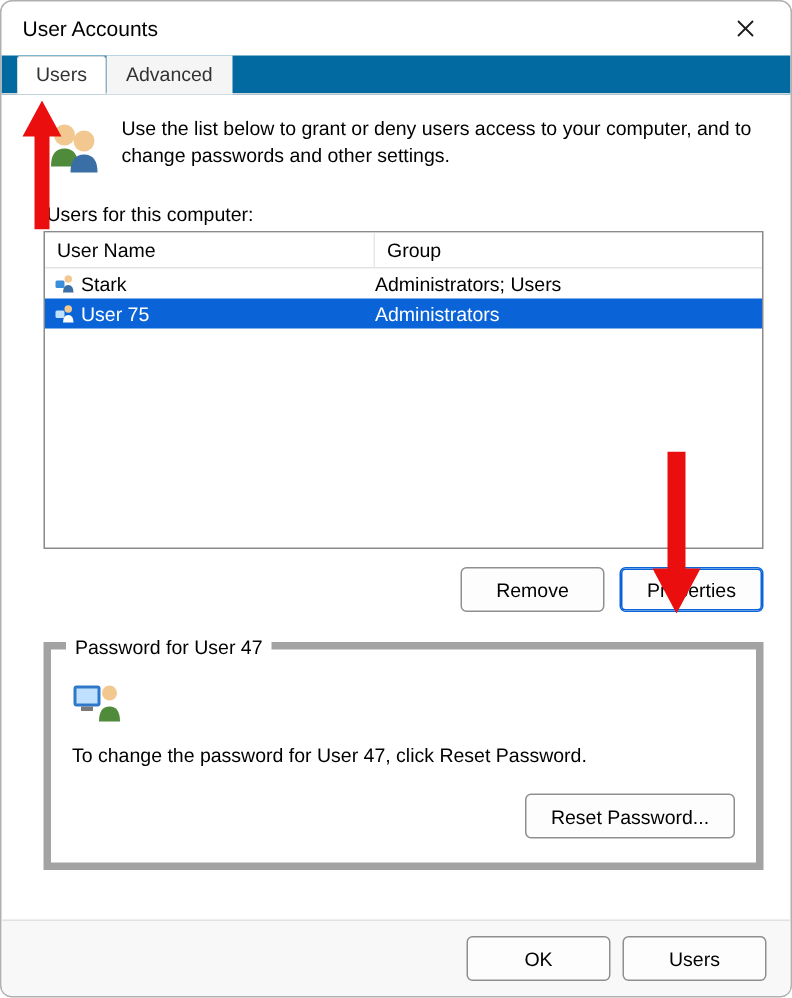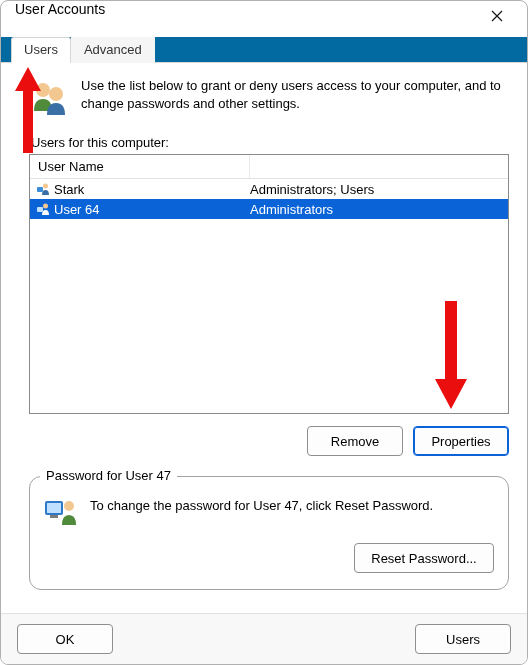--- a/index.html
+++ b/index.html
@@ -11,20 +11,21 @@
       border: 1px solid #b0b0b0;
       border-radius: 8px;
       overflow: hidden;
       position: relative;
       font-size: 13px;
       color: #000;
     }
     
     .titlebar {
       display: flex;
+      align-items: center;
       height: 36px;
       padding: 0 8px 0 14px;
     }
     .titlebar-title { font-size: 14px; color: #000; }
     .titlebar-spacer { flex: 1; }
     .close-btn {
       width: 44px; height: 30px;
       display: flex; align-items: center; justify-content: center;
       cursor: pointer;
     }
@@ -61,21 +62,21 @@
     }
     .intro-row { display: flex; gap: 12px; margin-bottom: 18px; }
     .intro-icon { width: 40px; height: 40px; flex: none; }
     .intro-text { font-size: 13px; line-height: 1.35; color: #000; }
 
     .users-label { margin: 6px 0 4px 2px; font-size: 13px; }
 
     .table-box {
       border: 1px solid #8a8a8a;
       background: #fff;
-      height: 260px;
+      height: 212px;
       overflow: hidden;
     }
     .thead {
       display: flex;
       background: #fff;
       border-bottom: 1px solid #e3e3e3;
     }
     .thead .th {
       padding: 4px 8px;
       font-size: 13px;
@@ -125,48 +126,48 @@
     }
     .btn.disabled {
       color: #9a9a9a;
       border-color: #cfcfcf;
       cursor: default;
     }
 
     
     .groupbox {
       margin-top: 20px;
-      border: 1px solid #a3a3a3;
-      border-radius: 12px;
+      border: 5px solid #a3a3a3;
+      border-radius: 0;
       position: relative;
       padding: 20px 14px 16px 14px;
     }
     .groupbox-legend {
       position: absolute;
       top: -9px;
       left: 10px;
       background: #fff;
       padding: 0 6px;
       font-size: 13px;
       color: #000;
     }
-    .group-row { display: flex; align-items: flex-start; gap: 12px; }
+    .group-row { display: flex; align-items: flex-start; gap: 12px; flex-direction: column; }
     .group-icon { width: 34px; height: 30px; flex: none; }
     .group-text { font-size: 13px; line-height: 1.4; }
     .group-btn-row { display: flex; justify-content: flex-end; margin-top: 16px; }
 
     
     .bottombar {
       position: absolute;
       left: 0; right: 0; bottom: 0;
       border-top: 1px solid #e2e2e2;
       background: #f8f8f8;
       padding: 10px 16px;
       display: flex;
-      justify-content: space-between;
+      justify-content: flex-end;
       gap: 8px;
     }
 
     
     .arrow {
       position: absolute;
       pointer-events: none;
     }
     .arrow svg { display: block; }
   </style>
@@ -199,40 +200,41 @@
       <path d="M18 38 Q18 26 27 26 Q36 26 36 38 Z" fill="#3a6fa5"></path>
     </svg>
     <div class="intro-text">Use the list below to grant or deny users access to your computer, and to change passwords and other settings.</div>
   </div>
 
   <div class="users-label">Users for this computer:</div>
 
   <div class="table-box">
     <div class="thead">
       <div class="th th-name">User Name</div>
+      <div class="th th-group">Group</div>
     </div>
     <div class="trow">
       <div class="cell-name">
         <svg class="row-icon" viewBox="0 0 14 14">
           <circle cx="9.5" cy="4" r="2.5" fill="#f3c890"></circle>
           <path d="M6 13 Q6 8 9.5 8 Q13 8 13 13 Z" fill="#3a6fa5"></path>
           <rect x="1" y="5" width="6" height="5" rx="1" fill="#3a8dd8"></rect>
         </svg>
         <span>Stark</span>
       </div>
       <div class="cell-group">Administrators; Users</div>
     </div>
     <div class="trow selected">
       <div class="cell-name">
         <svg class="row-icon" viewBox="0 0 14 14">
           <circle cx="9.5" cy="4" r="2.5" fill="#f3c890"></circle>
           <path d="M6 13 Q6 8 9.5 8 Q13 8 13 13 Z" fill="#ffffff"></path>
           <rect x="1" y="5" width="6" height="5" rx="1" fill="#bfe0ff"></rect>
         </svg>
-        <span>User 64</span>
+        <span>User 75</span>
       </div>
       <div class="cell-group">Administrators</div>
     </div>
   </div>
 
   <div class="buttons-row">
     <div class="btn">Remove</div>
     <div class="btn focus">Properties</div>
   </div>
 

